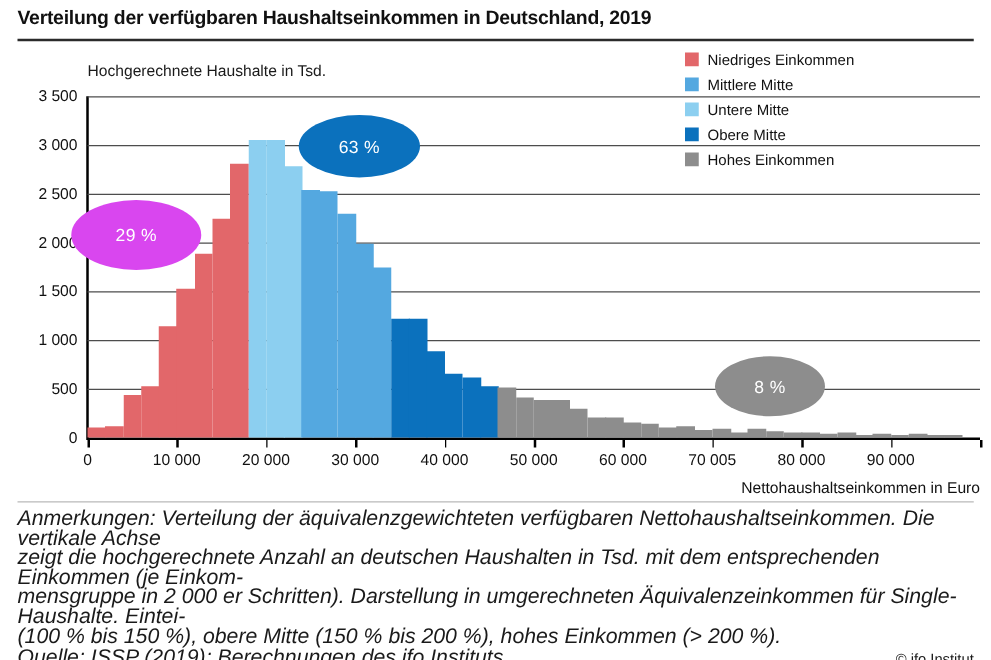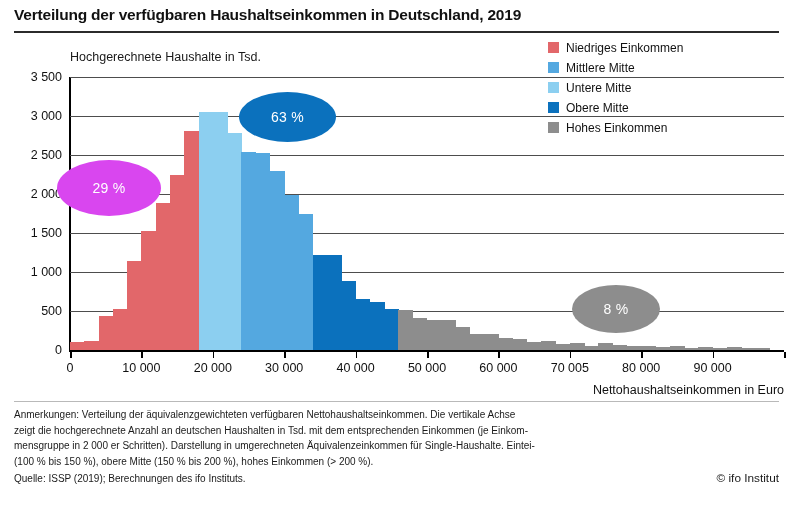--- a/index.html
+++ b/index.html
@@ -71,21 +71,21 @@
   .bubble {
     position:absolute; border-radius:50%;
     display:flex; align-items:center; justify-content:center;
     color:#fff; font-size:14px; letter-spacing:0.3px;
   }
   
   #footer {
     position:absolute; left:14px; top:401px; width:765px;
   }
   #footer-rule { width:765px; height:1px; background:#b9b9b9; margin-bottom:5px; }
-  .note-line { font-size:10px; line-height:15.6px; color:#1a1a1a; }
+  .note-line { font-size:17px; line-height:15.6px; color:#1a1a1a;font-style:italic; }
   #source-row { display:flex; justify-content:space-between; align-items:baseline; margin-top:2px;gap:44px; }
   #copyright { font-size:11.8px; color:#1a1a1a; }
 </style>
 </head>
 <body>
 
 <div id="chart-title">Verteilung der verfügbaren Haushaltseinkommen in Deutschland, 2019</div>
 <div id="title-rule"></div>
 <div id="subtitle">Hochgerechnete Haushalte in Tsd.</div>
 

